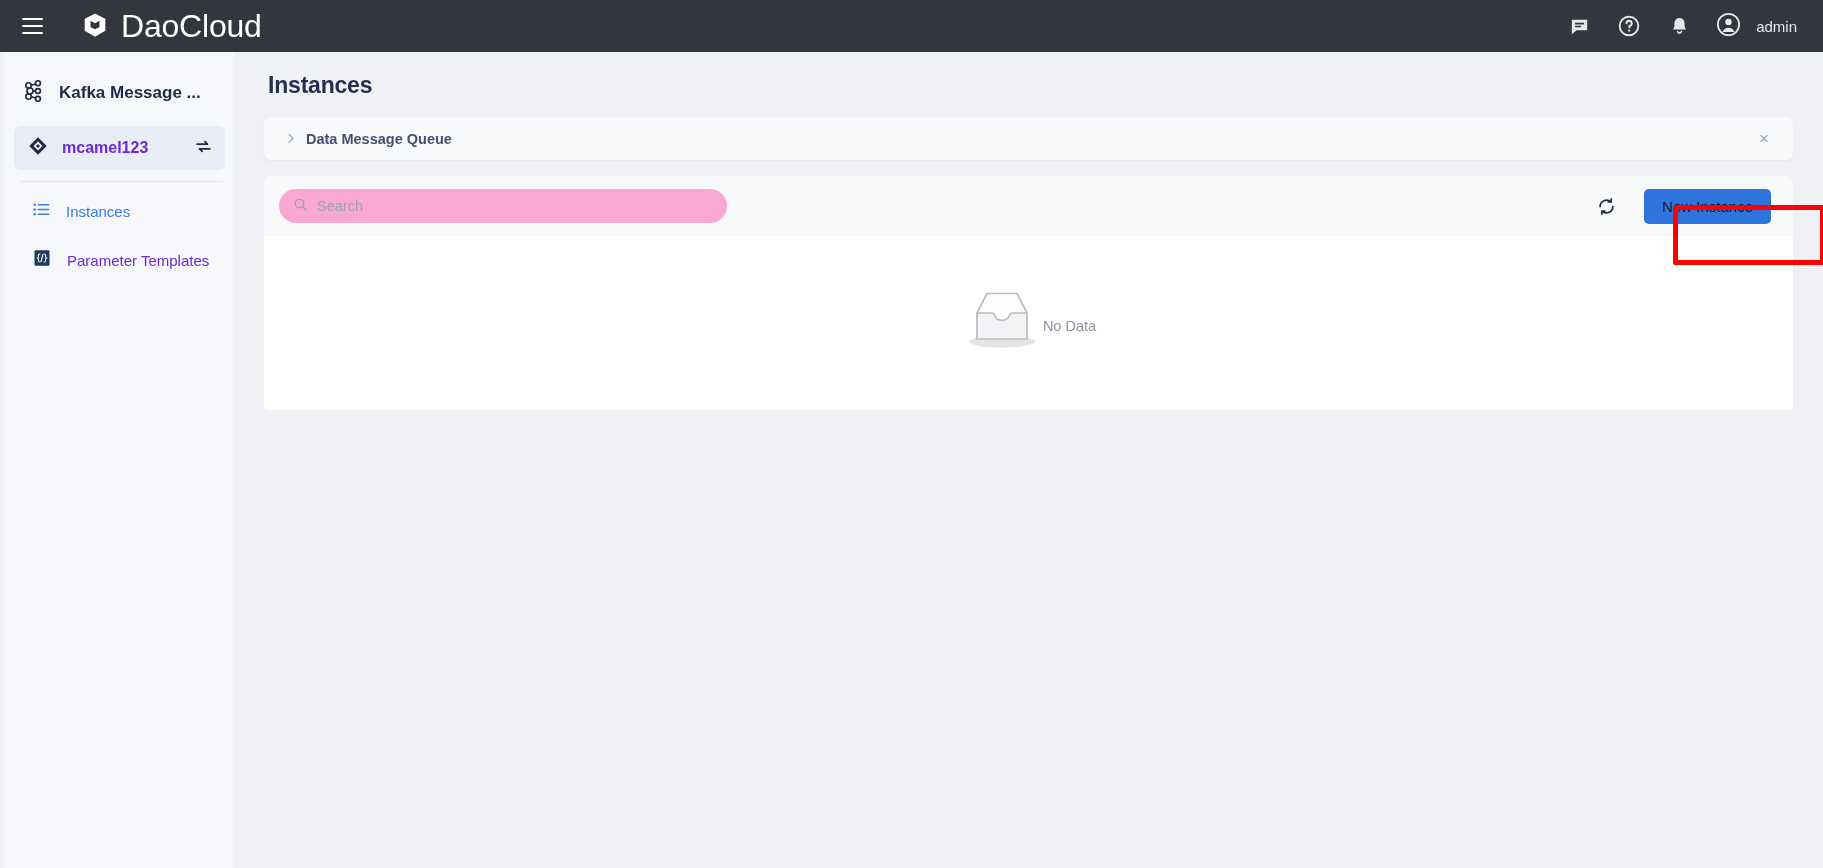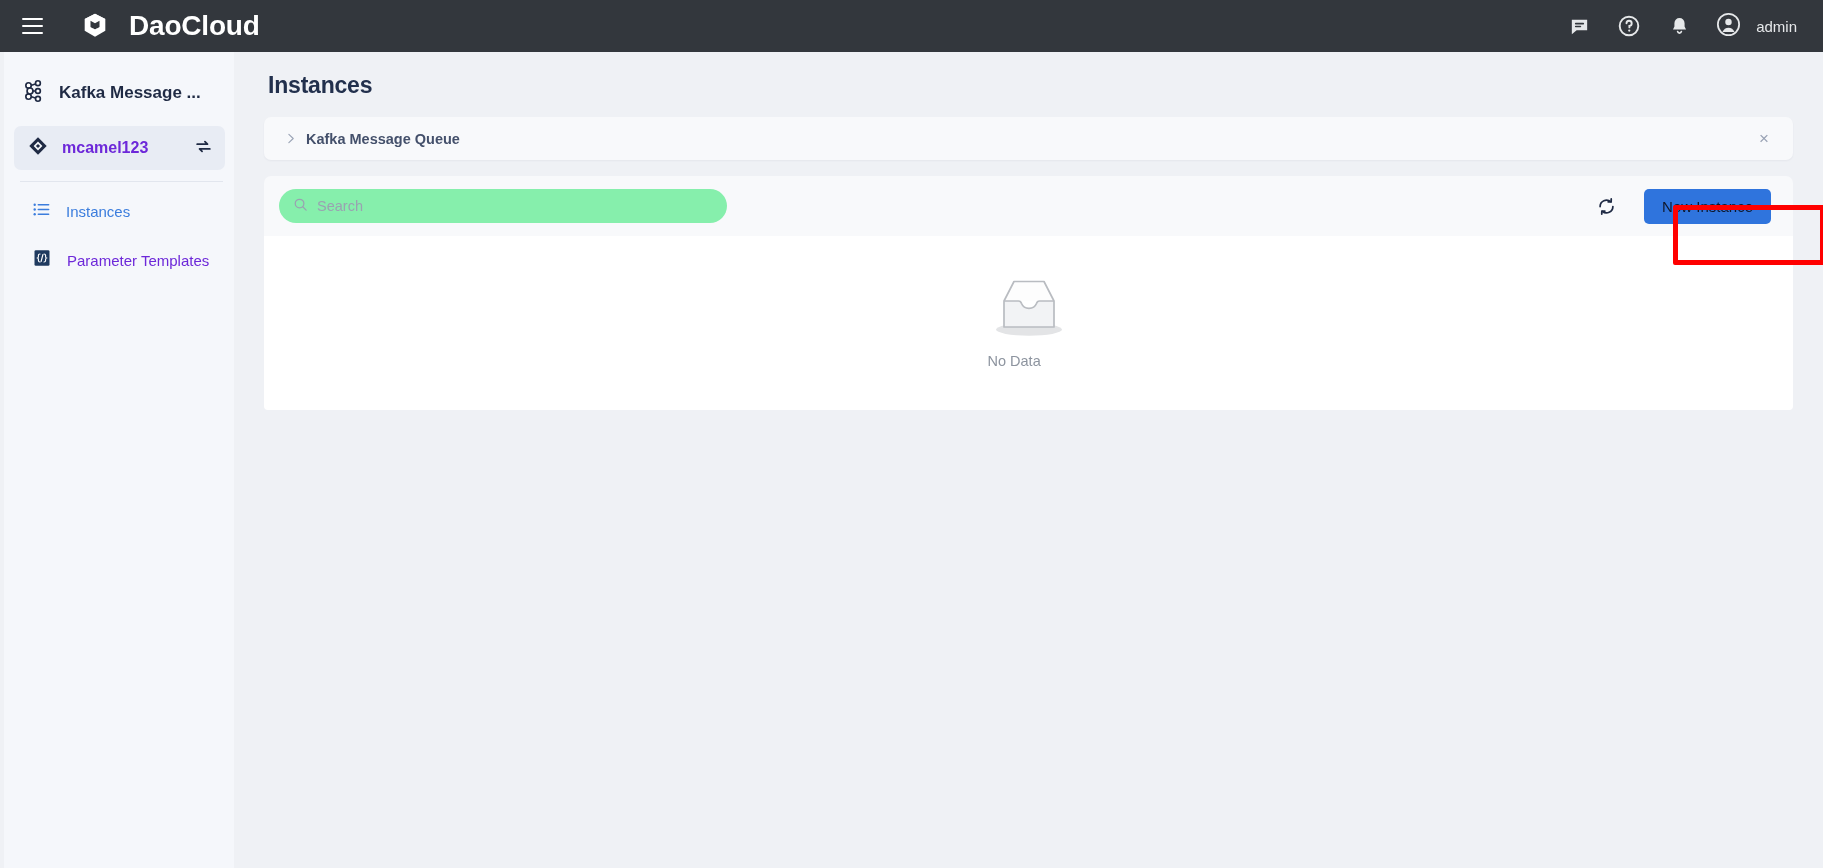--- a/index.html
+++ b/index.html
@@ -40,24 +40,23 @@
   .brand {
     display: flex;
     align-items: center;
     gap: 11px;
     margin-left: 34px;
     cursor: pointer;
   }
   .brand-logo { width: 30px; height: 30px; display: block; }
   .brand-name {
     color: #ffffff;
-    font-size: 28px;
-    font-weight: bold;
+    font-size: 32px;
+    font-weight: normal;
     letter-spacing: -0.2px;
-    margin-left: 8px;
   }
   .header-right {
     margin-left: auto;
     display: flex;
     align-items: center;
     gap: 24px;
     margin-right: 26px;
   }
   .header-icon {
     width: 26px; height: 26px;
@@ -193,21 +192,21 @@
     height: 60px;
     background: #f8f9fb;
     border-radius: 7px 7px 0 0;
     display: flex;
     align-items: center;
     padding: 0 22px 0 15px;
   }
   .search-box {
     width: 448px;
     height: 34px;
-    background: #86efac;
+    background: #f9a8d4;
     border-radius: 17px;
     display: flex;
     align-items: center;
     padding: 0 14px;
     gap: 9px;
     cursor: text;
   }
   .search-input {
     border: none;
     outline: none;
@@ -261,22 +260,22 @@
     margin: 0 30px 0 30px;
     height: 174px;
     background: #ffffff;
     border-radius: 0 0 4px 4px;
     display: flex;
     align-items: center;
     justify-content: center;
   }
   .empty-state {
     display: flex;
-    flex-direction: column;
-    align-items: flex-start;
+    flex-direction: row;
+    align-items: center;
     margin-top: -4px;
   }
   .empty-label {
     font-size: 14.5px;
     color: #8d949f;
     margin-top: 9px;
   }
 </style>
 </head>
 <body>
@@ -403,21 +402,21 @@
 <div class="main">
 
   <div class="page-title">Instances</div>
 
   <div class="breadcrumb-card">
     <span class="bc-chevron">
       <svg width="13" height="13" viewBox="0 0 24 24" fill="none">
         <path d="M9 4.5l8 7.5-8 7.5" stroke="#9aa3b5" stroke-width="2.1" stroke-linecap="round" stroke-linejoin="round"></path>
       </svg>
     </span>
-    <span class="bc-label">Kafka Message Queue</span>
+    <span class="bc-label">Data Message Queue</span>
     <span class="bc-close">×</span>
   </div>
 
   <div class="toolbar-card">
     <div class="search-box">
       <span>
         <svg width="15" height="15" viewBox="0 0 24 24" fill="none">
           <circle cx="10.5" cy="10.5" r="6.9" stroke="#9aa2b1" stroke-width="2"></circle>
           <path d="M15.6 15.6L21 21" stroke="#9aa2b1" stroke-width="2" stroke-linecap="round"></path>
         </svg>

